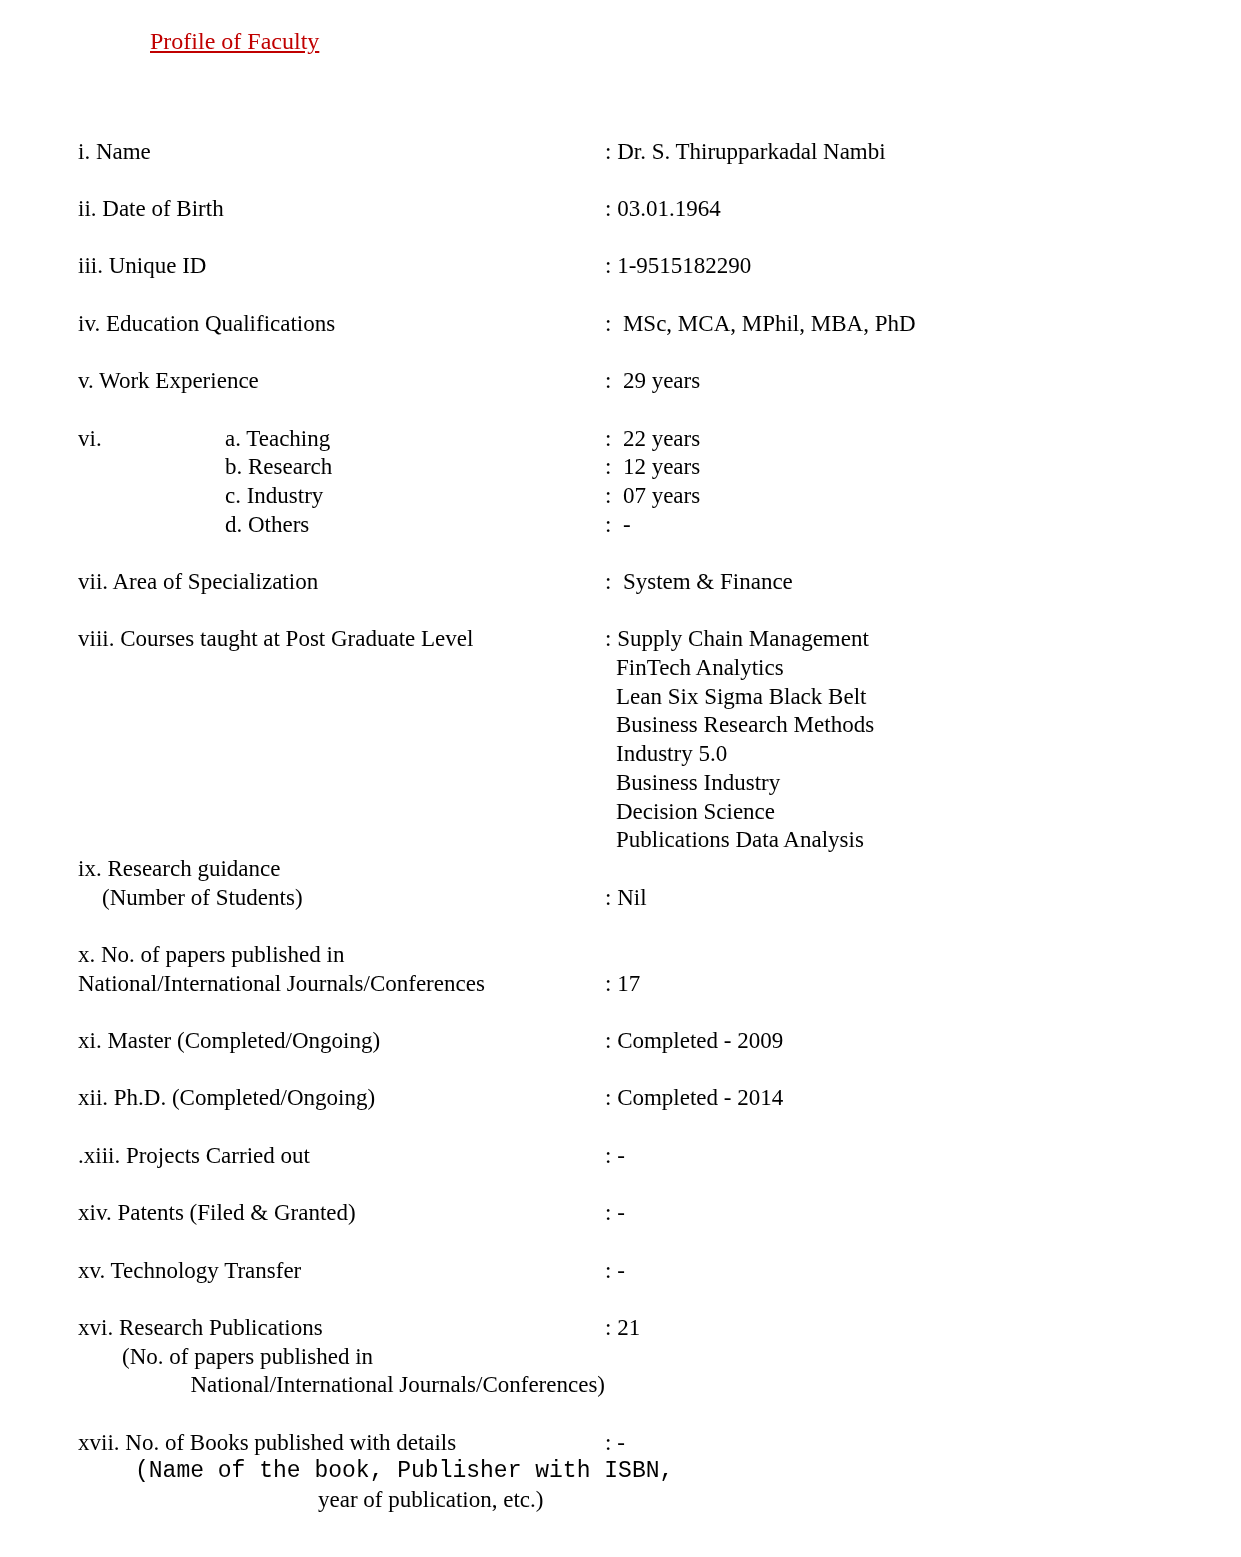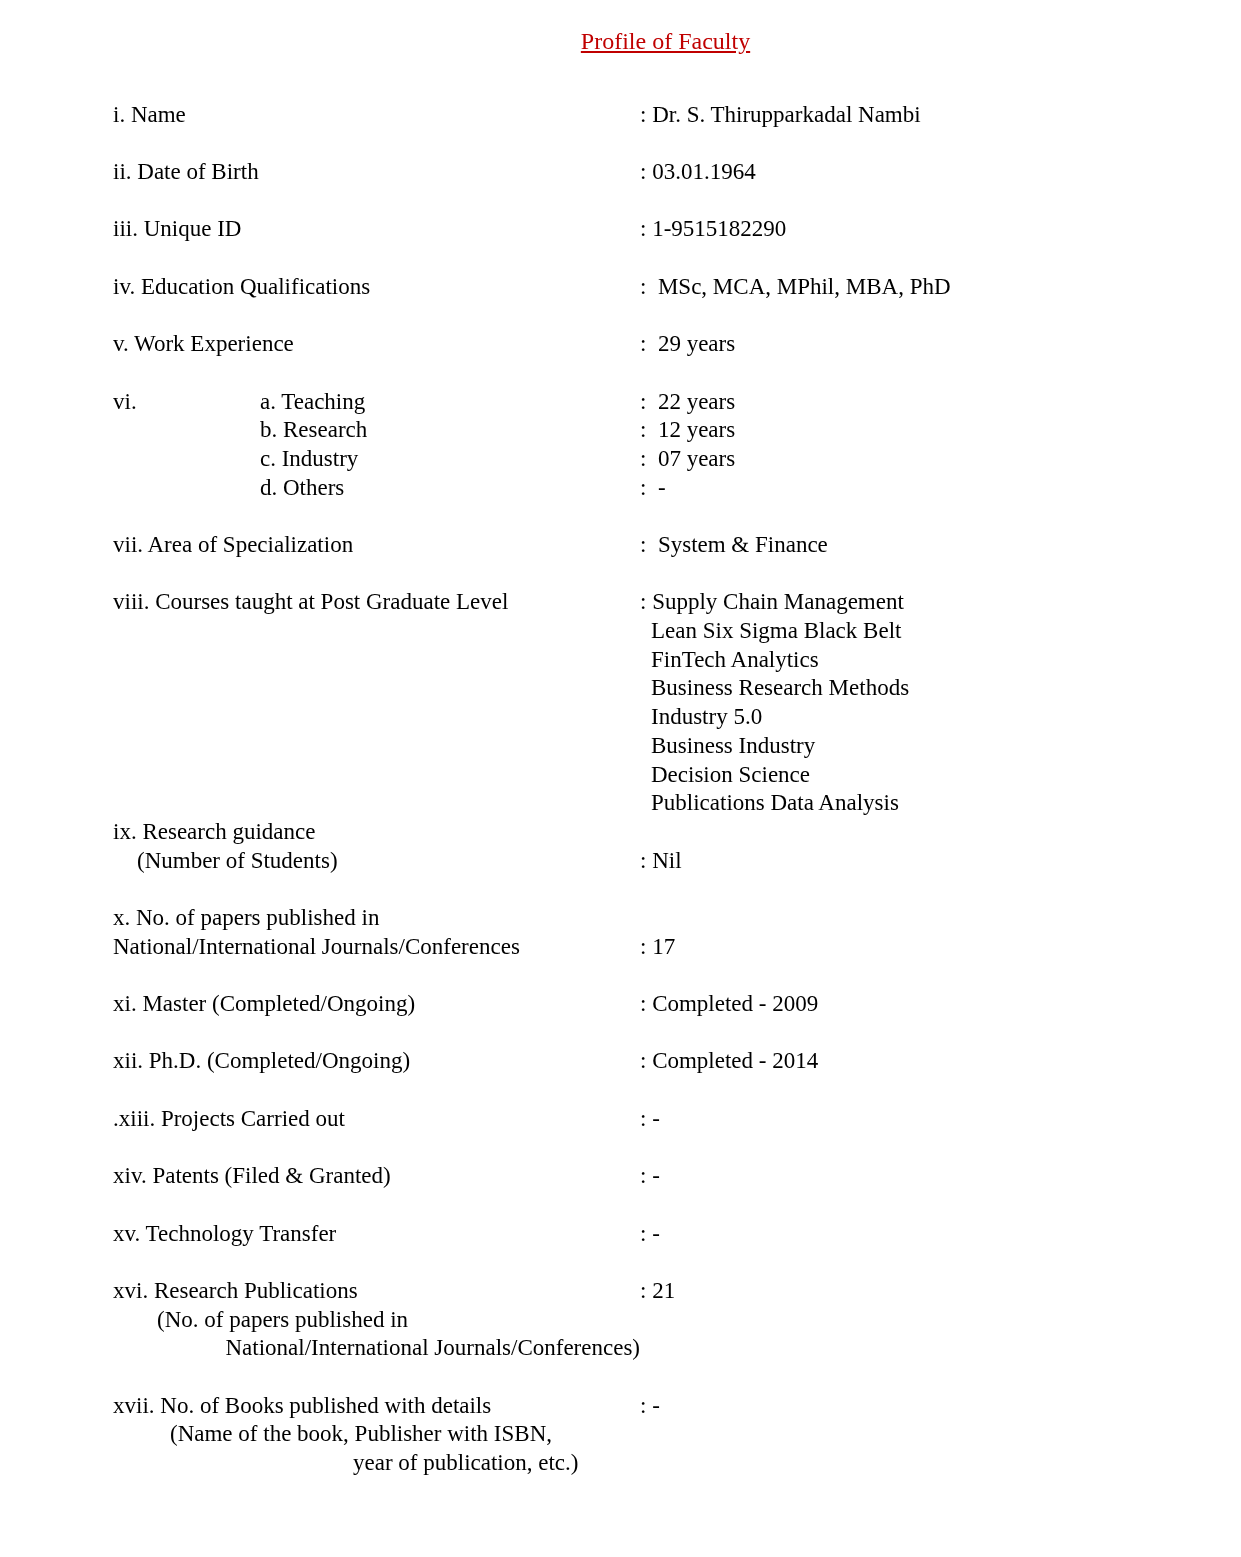--- a/index.html
+++ b/index.html
@@ -10,52 +10,52 @@
     background: #ffffff;
     box-sizing: border-box;
     padding-top: 27px;
     font-family: "Liberation Serif", "DejaVu Serif", serif;
     font-size: 23px;
     line-height: 28.7px;
     color: #000000;
     overflow: hidden;
   }
   .title-line {
-    margin: 0 60px 45px 150px;
-    text-align: center;
+    margin: 0 60px 82px 150px;
+    text-align: left;
     height: 28.7px;
   }
   .title-text {
     color: #C00000;
     text-decoration: underline;
     font-size: 24px;
     white-space: pre;
   }
   .content {
-    margin-left: 113px;
+    margin-left: 78px;
     margin-right: 60px;
   }
   .line {
     height: 28.7px;
     display: flex;
     align-items: baseline;
   }
   .lbl {
     width: 527px;
     flex: 0 0 527px;
     white-space: pre;
     box-sizing: border-box;
   }
   .val { white-space: pre; }
   .vi-prefix { display: inline-block; width: 147px; }
   .ind-sub    { padding-left: 147px; }  
   .ind-24     { padding-left: 24px; }   
   .ind-44     { padding-left: 44px; }   
   .ind-66     { padding-left: 66px; text-align: right; }   
-  .ind-57     { padding-left: 57px; }   
+  .ind-57     { padding-left: 57px; font-family: Liberation Mono, monospace; }   
   .ind-240    { padding-left: 240px; }  
   .val-cont   { padding-left: 11px; }   
 </style>
 </head>
 <body>
 
 <div class="page">
 
   <div class="title-line">
     <span class="title-text">Profile of Faculty</span>
@@ -116,25 +116,25 @@
       <span class="val">:  System &amp; Finance</span>
     </div>
     <div class="line"></div>
 
     <div class="line">
       <span class="lbl">viii. Courses taught at Post Graduate Level</span>
       <span class="val"><span>: </span><span>Supply Chain Management</span></span>
     </div>
     <div class="line">
       <span class="lbl"></span>
+      <span class="val val-cont">FinTech Analytics</span>
+    </div>
+    <div class="line">
+      <span class="lbl"></span>
       <span class="val val-cont">Lean Six Sigma Black Belt</span>
-    </div>
-    <div class="line">
-      <span class="lbl"></span>
-      <span class="val val-cont">FinTech Analytics</span>
     </div>
     <div class="line">
       <span class="lbl"></span>
       <span class="val val-cont">Business Research Methods</span>
     </div>
     <div class="line">
       <span class="lbl"></span>
       <span class="val val-cont">Industry 5.0</span>
     </div>
     <div class="line">

